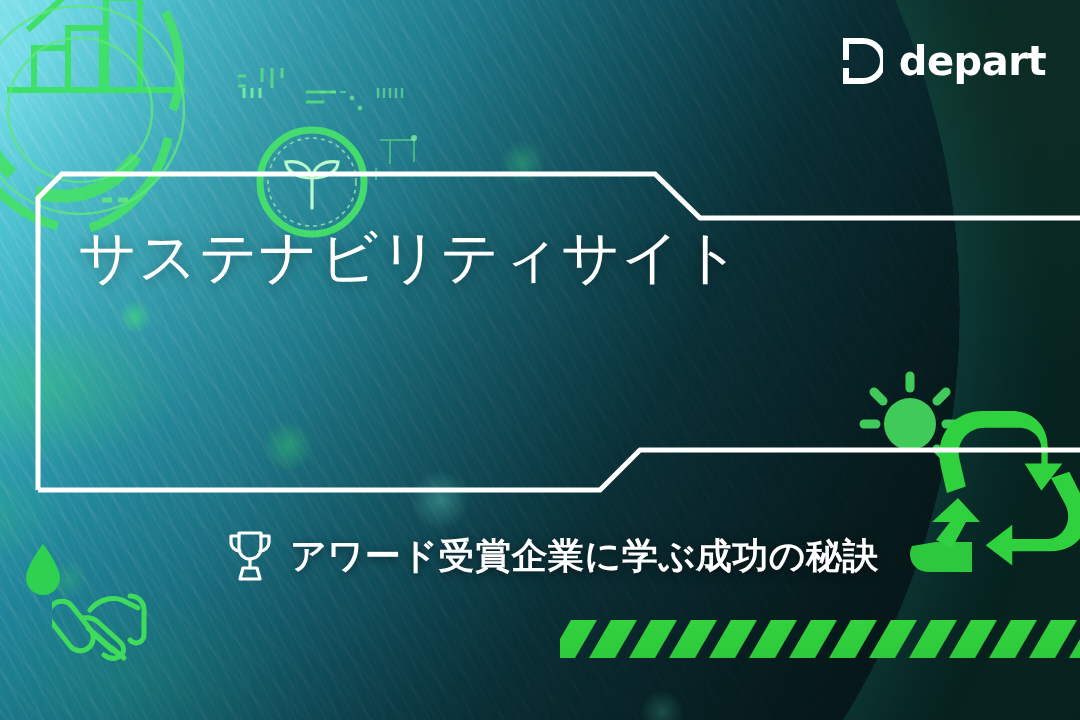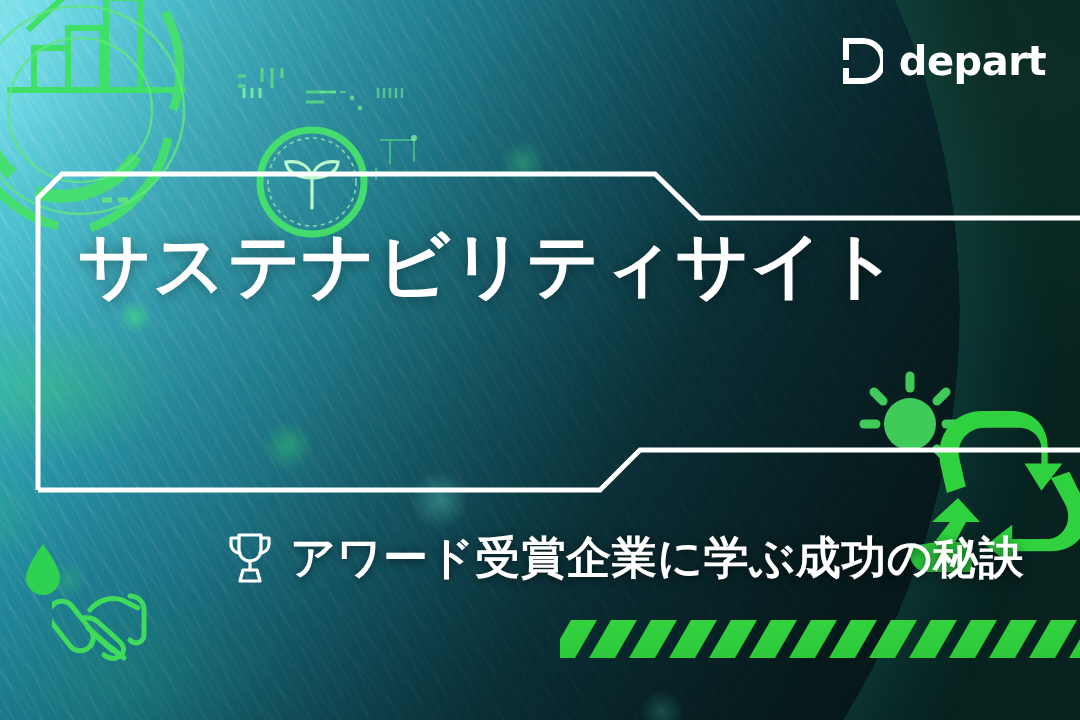--- a/index.html
+++ b/index.html
@@ -74,29 +74,29 @@
   .frame{ position:absolute; left:0; top:150px; width:1080px; height:380px; }
 
   
   .logo{ position:absolute; right:34px; top:36px; display:flex; align-items:center; gap:16px; }
   .logo-mark{ width:44px; height:50px; }
   .logo-text{ color:#fff; font-size:40px; font-weight:700; letter-spacing:-.5px;
      font-family:"DejaVu Sans","Liberation Sans",sans-serif; line-height:1; }
 
   
   .headline{ position:absolute; left:78px; top:222px; width:960px; }
-  .headline .line{ color:#fff; font-weight:700; font-size:72px; line-height:1.22;
+  .headline .line{ color:#fff; font-weight:400; font-size:58px; line-height:1.22;
      letter-spacing:1px; white-space:nowrap;
      font-family:"DejaVu Sans","Liberation Sans",sans-serif;
      text-shadow:0 2px 14px rgba(0,0,0,.38); }
 
   
   .subtitle{ position:absolute; left:226px; top:528px; display:flex;
      align-items:center; gap:16px; }
-  .sub-text{ color:#fff; font-size:45px; font-weight:700; letter-spacing:.5px;
+  .sub-text{ color:#fff; font-size:36px; font-weight:700; letter-spacing:.5px;
      font-family:"DejaVu Sans","Liberation Sans",sans-serif;
      text-shadow:0 2px 10px rgba(0,0,0,.55); white-space:nowrap; }
   .trophy{ width:48px; height:56px; flex:none; }
 </style>
 </head>
 <body>
 
 <div class="stage">
 
   <div class="bg-space"></div>

